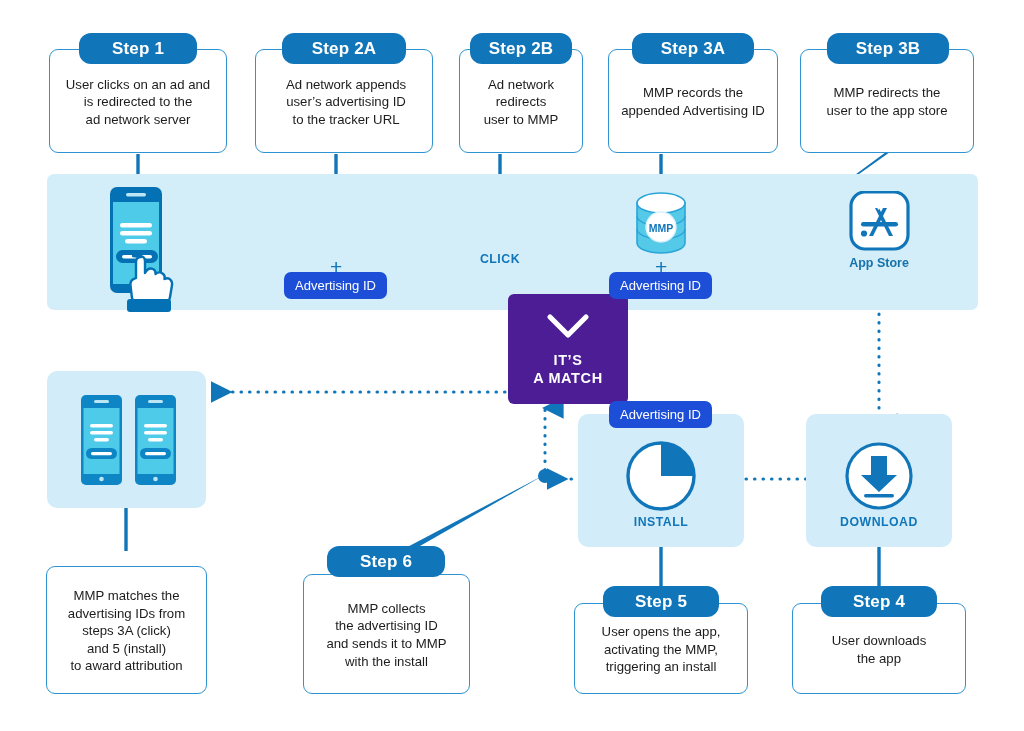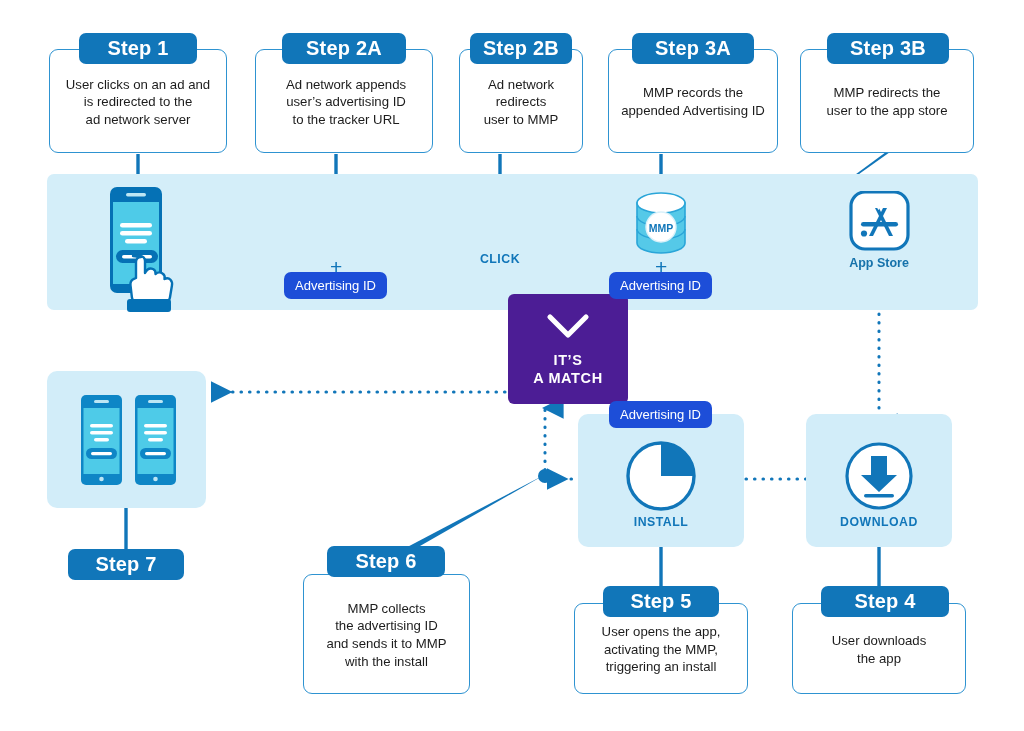--- a/index.html
+++ b/index.html
@@ -34,22 +34,22 @@
     font-size:13.2px;
     line-height:17.6px;
     color:#1c1c1c;
     white-space:pre-line;
   }
   .step-badge{
     position:absolute;
     z-index:8;
     background:#1176b9;
     color:#ffffff;
-    border-radius:7px;
-    font-size:20px;
+    border-radius:12px;
+    font-size:17px;
     font-weight:bold;
     letter-spacing:.2px;
     display:flex;
     align-items:center;
     justify-content:center;
     height:31px;
     box-sizing:border-box;
     padding:0 6px;
   }
 
@@ -315,36 +315,42 @@
 appended Advertising ID</div>
   </div>
   <div class="step-badge" style="left:632px;top:33px;width:122px;">Step 3A</div>
 
   <div class="step-card" style="left:800px;top:49px;width:174px;height:104px;">
     <div class="body">MMP redirects the
 user to the app store</div>
   </div>
   <div class="step-badge" style="left:827px;top:33px;width:122px;">Step 3B</div>
 
-  <div class="step-badge" style="left:68px;top:549px;width:116px;">Step 7</div>
+  <div class="step-card" style="left:46px;top:566px;width:161px;height:128px;">
+    <div class="body">MMP matches the
+advertising IDs from
+steps 3A (click)
+and 5 (install)
+to award attribution</div>
+  </div>
 
   <div class="step-card" style="left:303px;top:574px;width:167px;height:120px;">
     <div class="body">MMP collects
 the advertising ID
 and sends it to MMP
 with the install</div>
   </div>
   <div class="step-badge" style="left:327px;top:546px;width:118px;">Step 6</div>
 
   <div class="step-card" style="left:574px;top:603px;width:174px;height:91px;">
     <div class="body">User opens the app,
 activating the MMP,
 triggering an install</div>
   </div>
   <div class="step-badge" style="left:603px;top:586px;width:116px;">Step 5</div>
 
   <div class="step-card" style="left:792px;top:603px;width:174px;height:91px;">
     <div class="body">User downloads
 the app</div>
   </div>
-  <div class="step-badge" style="left:821px;top:586px;width:128px;">Step 4</div>
+  <div class="step-badge" style="left:821px;top:586px;width:116px;">Step 4</div>
 
 </div>
 
 </body></html>

